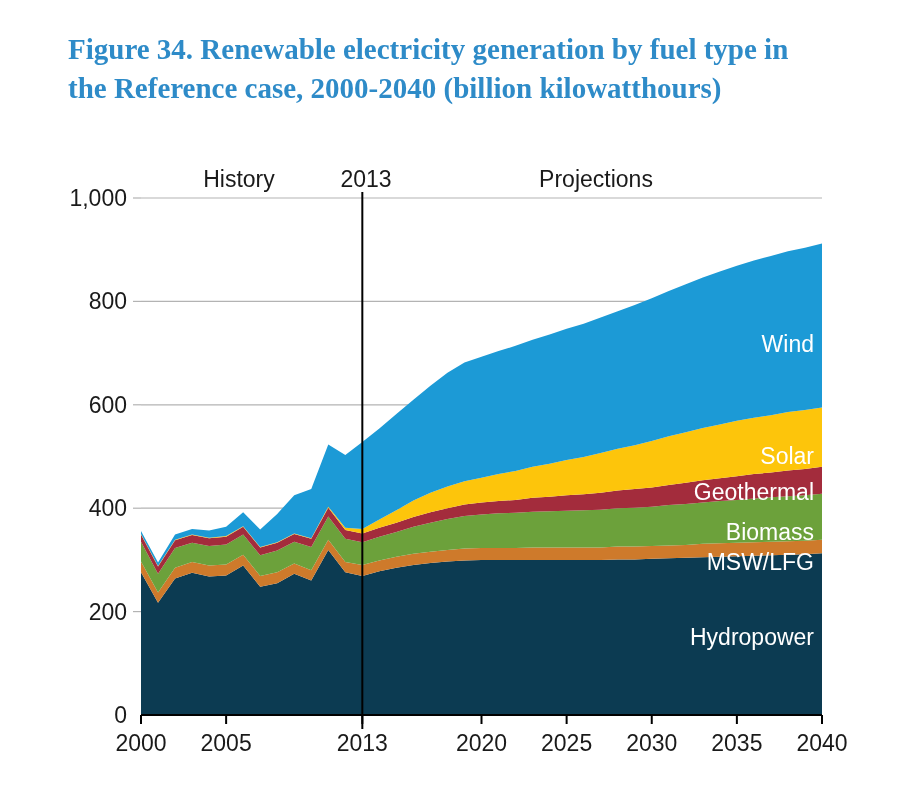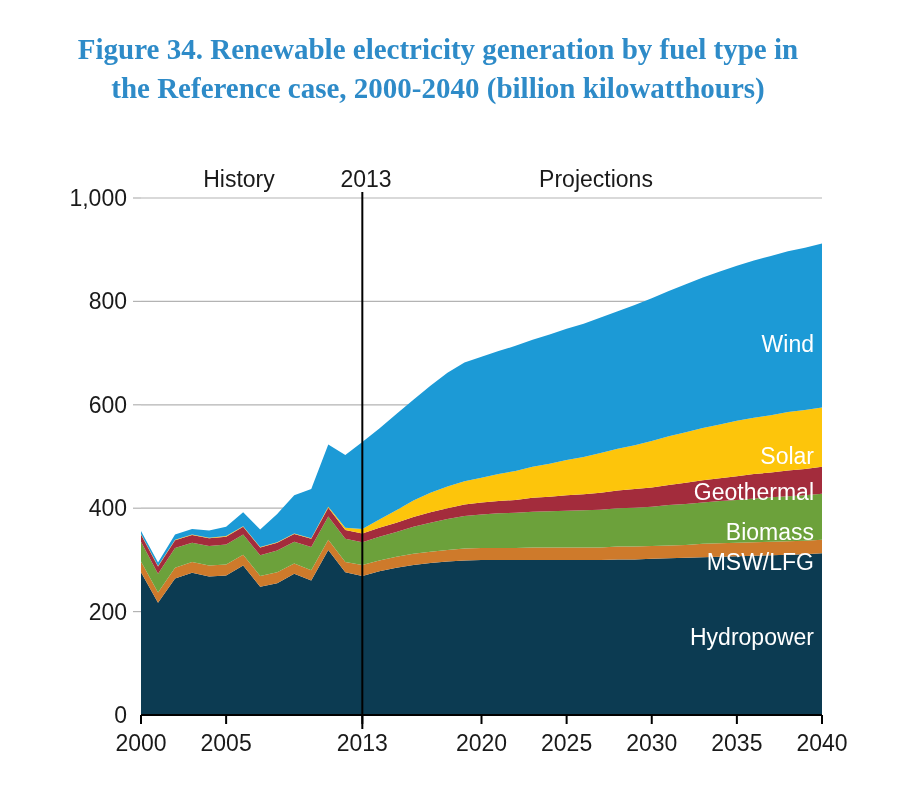--- a/index.html
+++ b/index.html
@@ -12,21 +12,20 @@
     height: 800px;
     font-family: "Liberation Sans", sans-serif;
     position: relative;
     overflow: hidden;
   }
   #figure-root {
     position: absolute;
     left: 0; top: 0;
     width: 900px;
     height: 800px;
-    text-align: center;
   }
   .fig-title {
     position: absolute;
     left: 68px;
     top: 30px;
     width: 740px;
     font-family: "Liberation Serif", serif;
     font-weight: bold;
     font-size: 29px;
     line-height: 39px;

